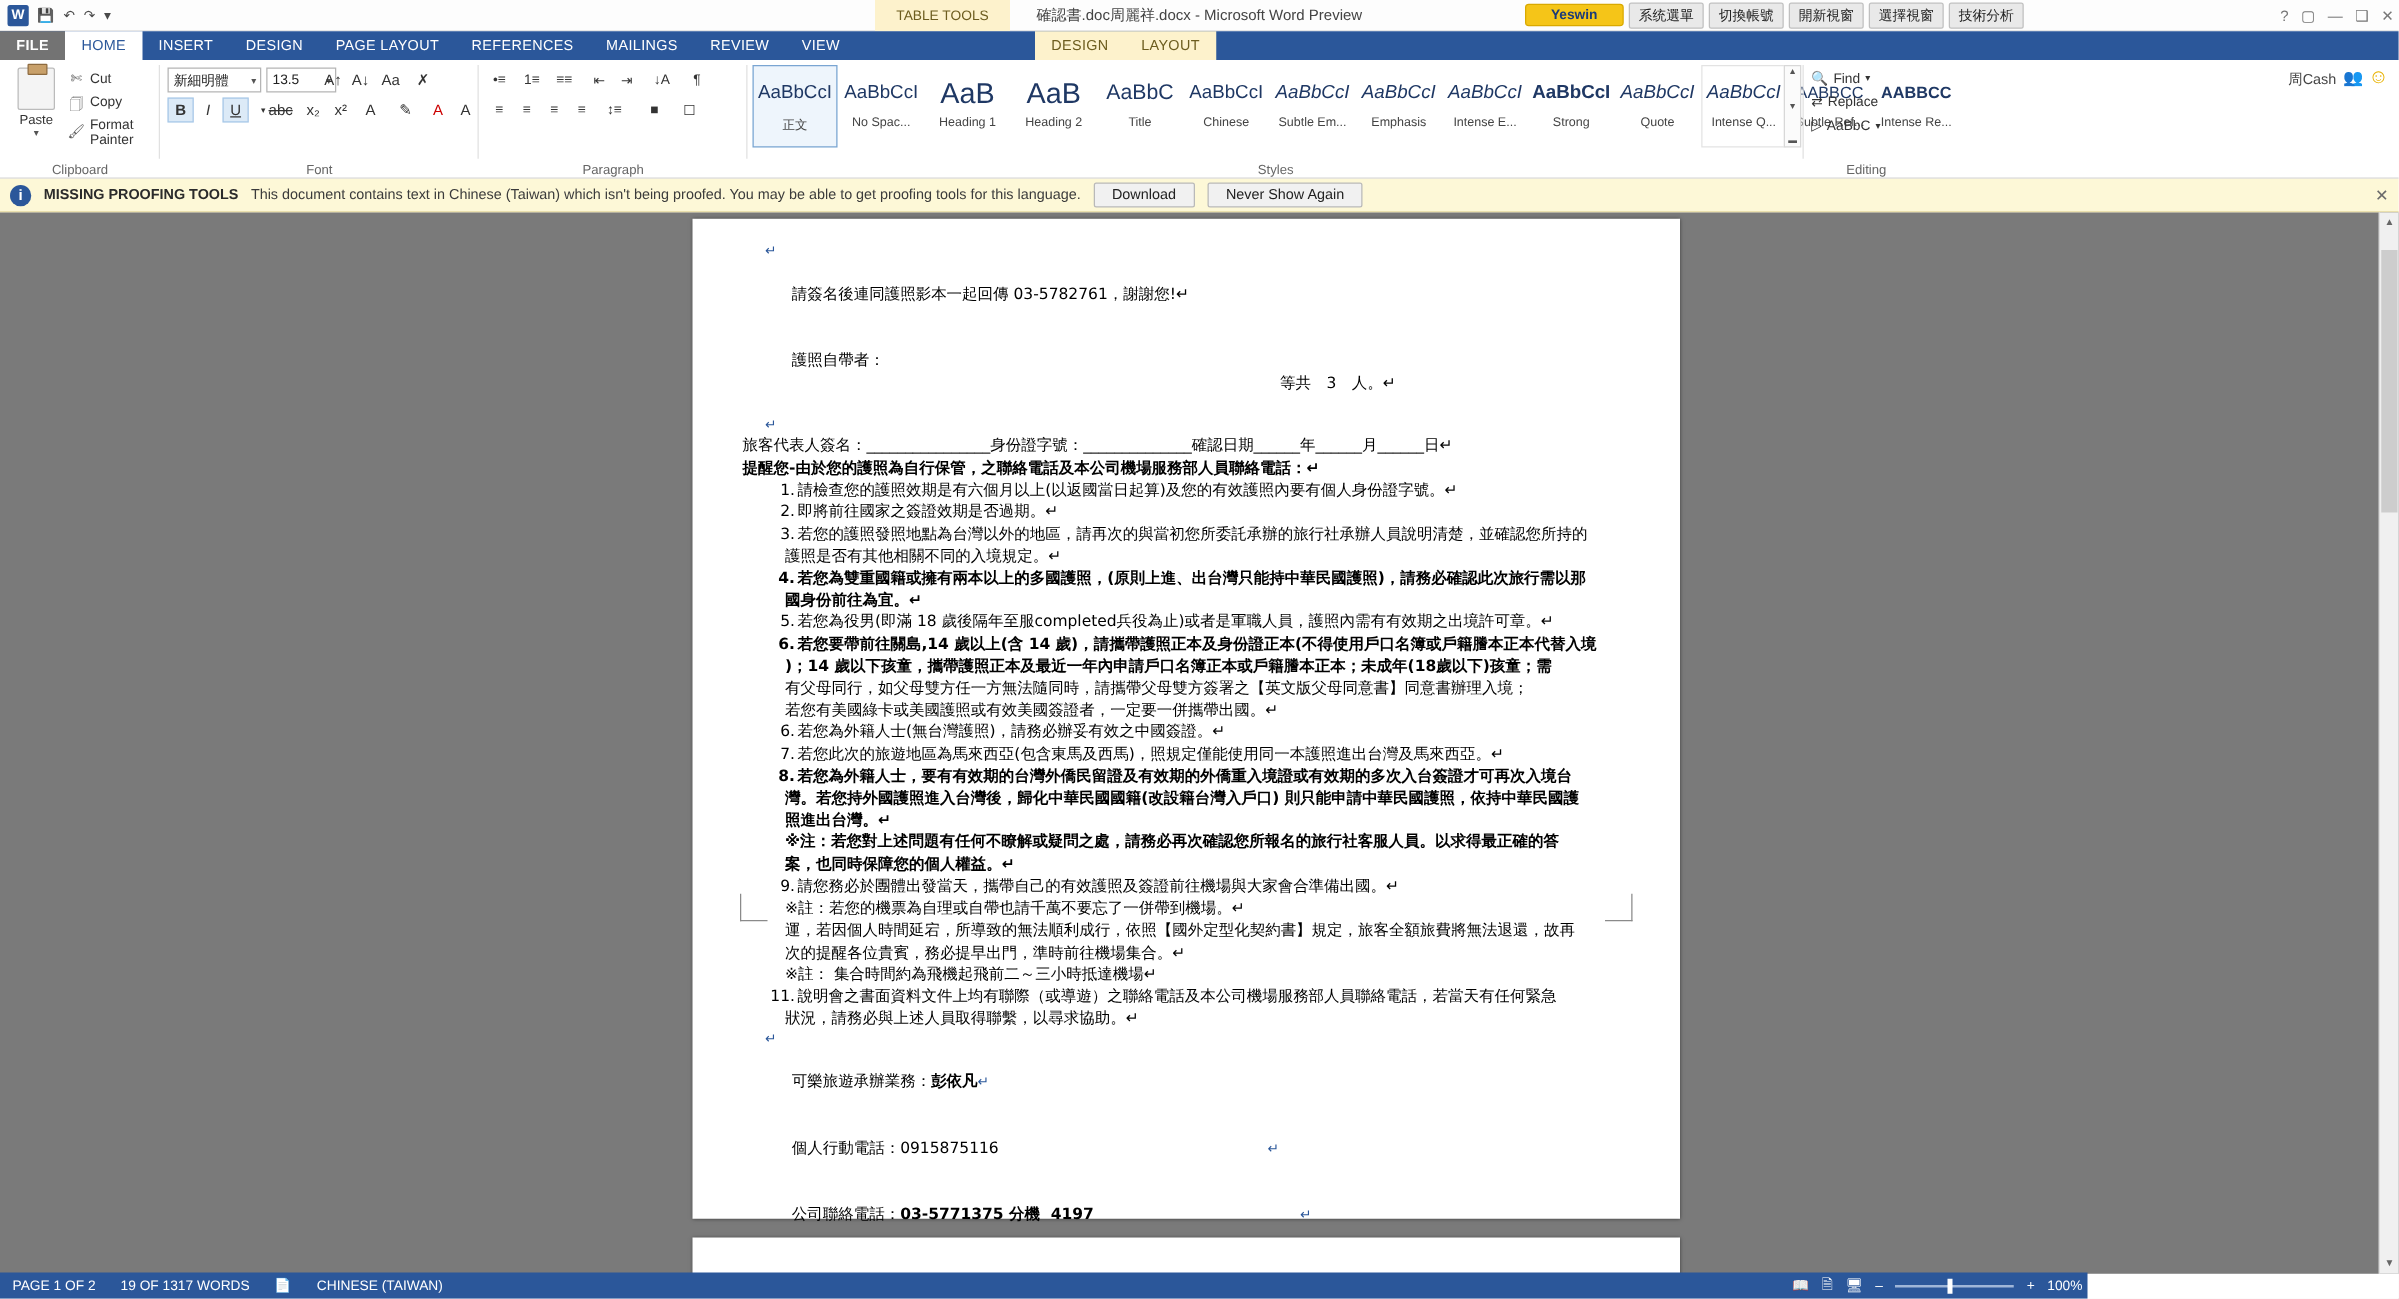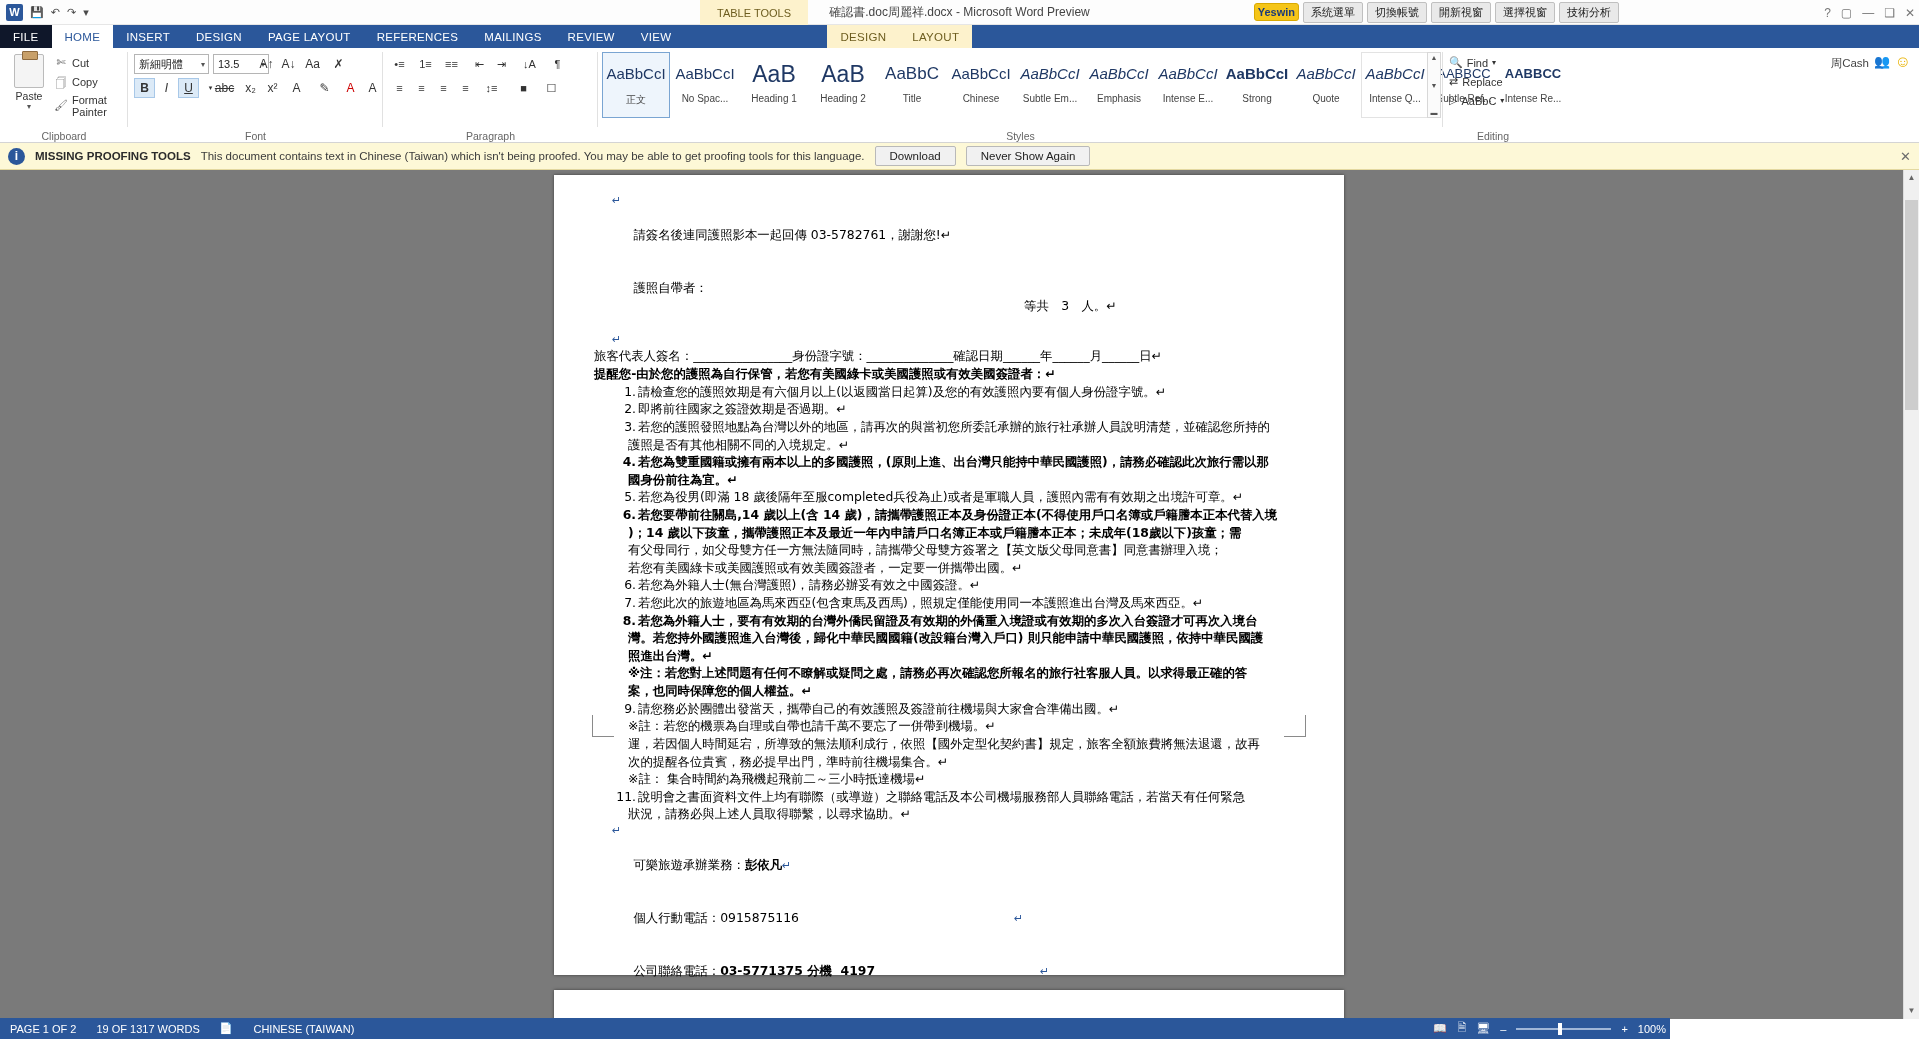--- a/index.html
+++ b/index.html
@@ -36,37 +36,37 @@
   .titlebar-right {
     position: absolute; right: 4px; top: 0; height: 25px;
     display: flex; align-items: center; gap: 10px; font-size: 12px; color: #777;
   }
   .yeswin-bar {
     position: absolute; right: 300px; top: 2px; height: 20px;
     display: flex; align-items: center; gap: 4px;
   }
   .yeswin-logo {
     background: #f5c518; color: #1b3a7a; font-size: 11px; font-weight: bold;
-    padding: 2px 3px; border-radius: 3px; border: 1px solid #d9a900;
+    padding: 2px 20px; border-radius: 3px; border: 1px solid #d9a900;
   }
   .yeswin-btn {
     background: #e9e9e9; border: 1px solid #c0c0c0; border-radius: 2px;
     font-size: 11px; color: #222; padding: 2px 7px;
   }
 
   
   .ribbon-tabs {
     position: absolute; top: 25px; left: 0; width: 1919px; height: 23px;
     background: #2b579a;
     display: flex; align-items: stretch; font-size: 11.5px;
   }
   .rtab {
     padding: 0 13px; display: flex; align-items: center; color: #fff; letter-spacing: .3px;
   }
-  .rtab.file { background: #0f172a; font-weight: normal; }
+  .rtab.file { background: #737373; font-weight: bold; }
   .rtab.active { background: #fff; color: #2b579a; }
   .rtab.ctx { background: #fdf2cc; color: #6d5d1f; }
 
   
   .ribbon {
     position: absolute; top: 48px; left: 0; width: 1919px; height: 95px;
     background: #fff; border-bottom: 1px solid #d4d4d4;
   }
   .rgroup { position: absolute; top: 0; height: 95px; }
   .rgroup .glabel {
@@ -450,21 +450,21 @@
 
         <div class="line" style="position:relative">
           <span>護照自帶者：</span>
           <span style="position:absolute; left:430px;">等共　3　人。↵</span>
         </div>
 
         <div class="line pmark indent1">↵</div>
 
         <div class="line">旅客代表人簽名：________________身份證字號：______________確認日期______年______月______日↵</div>
 
-        <div class="line b">提醒您-由於您的護照為自行保管，若您有美國綠卡或美國護照或有效美國簽證者：↵</div>
+        <div class="line b">提醒您-由於您的護照為自行保管，之聯絡電話及本公司機場服務部人員聯絡電話：↵</div>
 
         <div class="numline indent1">
           <span class="n">1.</span>
           <span class="t">請檢查您的護照效期是有六個月以上(以返國當日起算)及您的有效護照內要有個人身份證字號。↵</span>
         </div>
         <div class="numline indent1">
           <span class="n">2.</span>
           <span class="t">即將前往國家之簽證效期是否過期。↵</span>
         </div>
         <div class="numline indent1">

